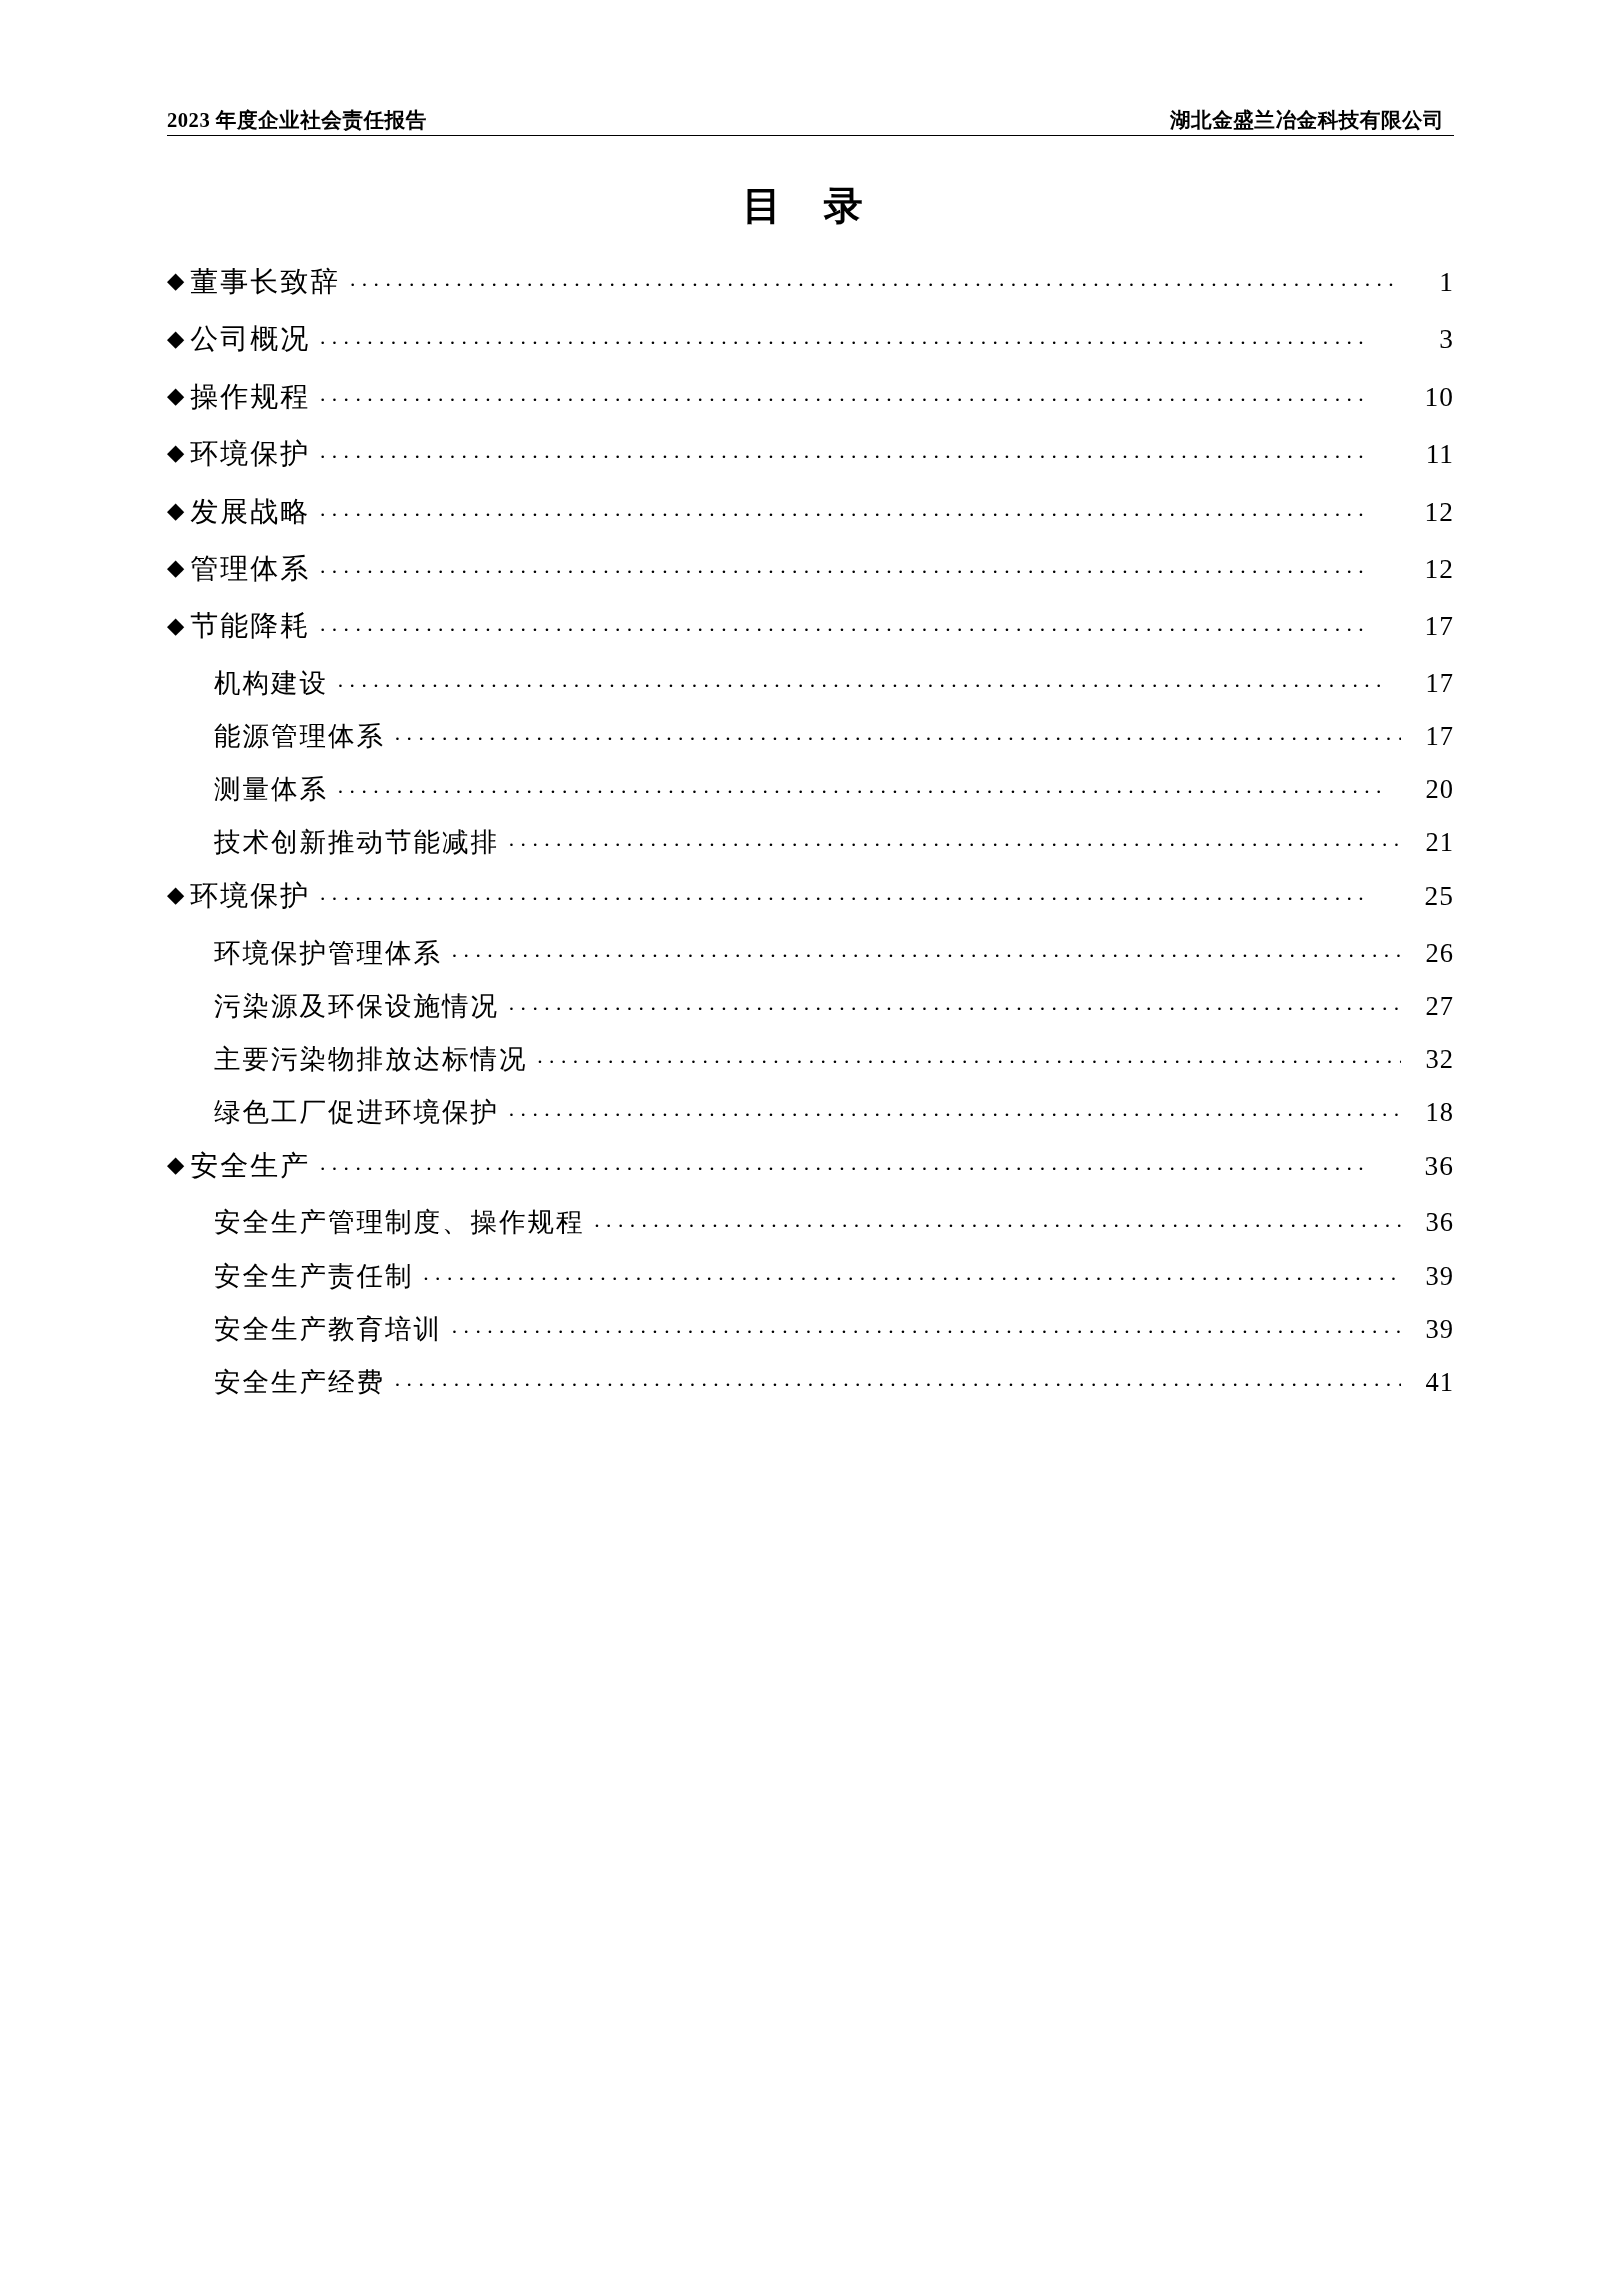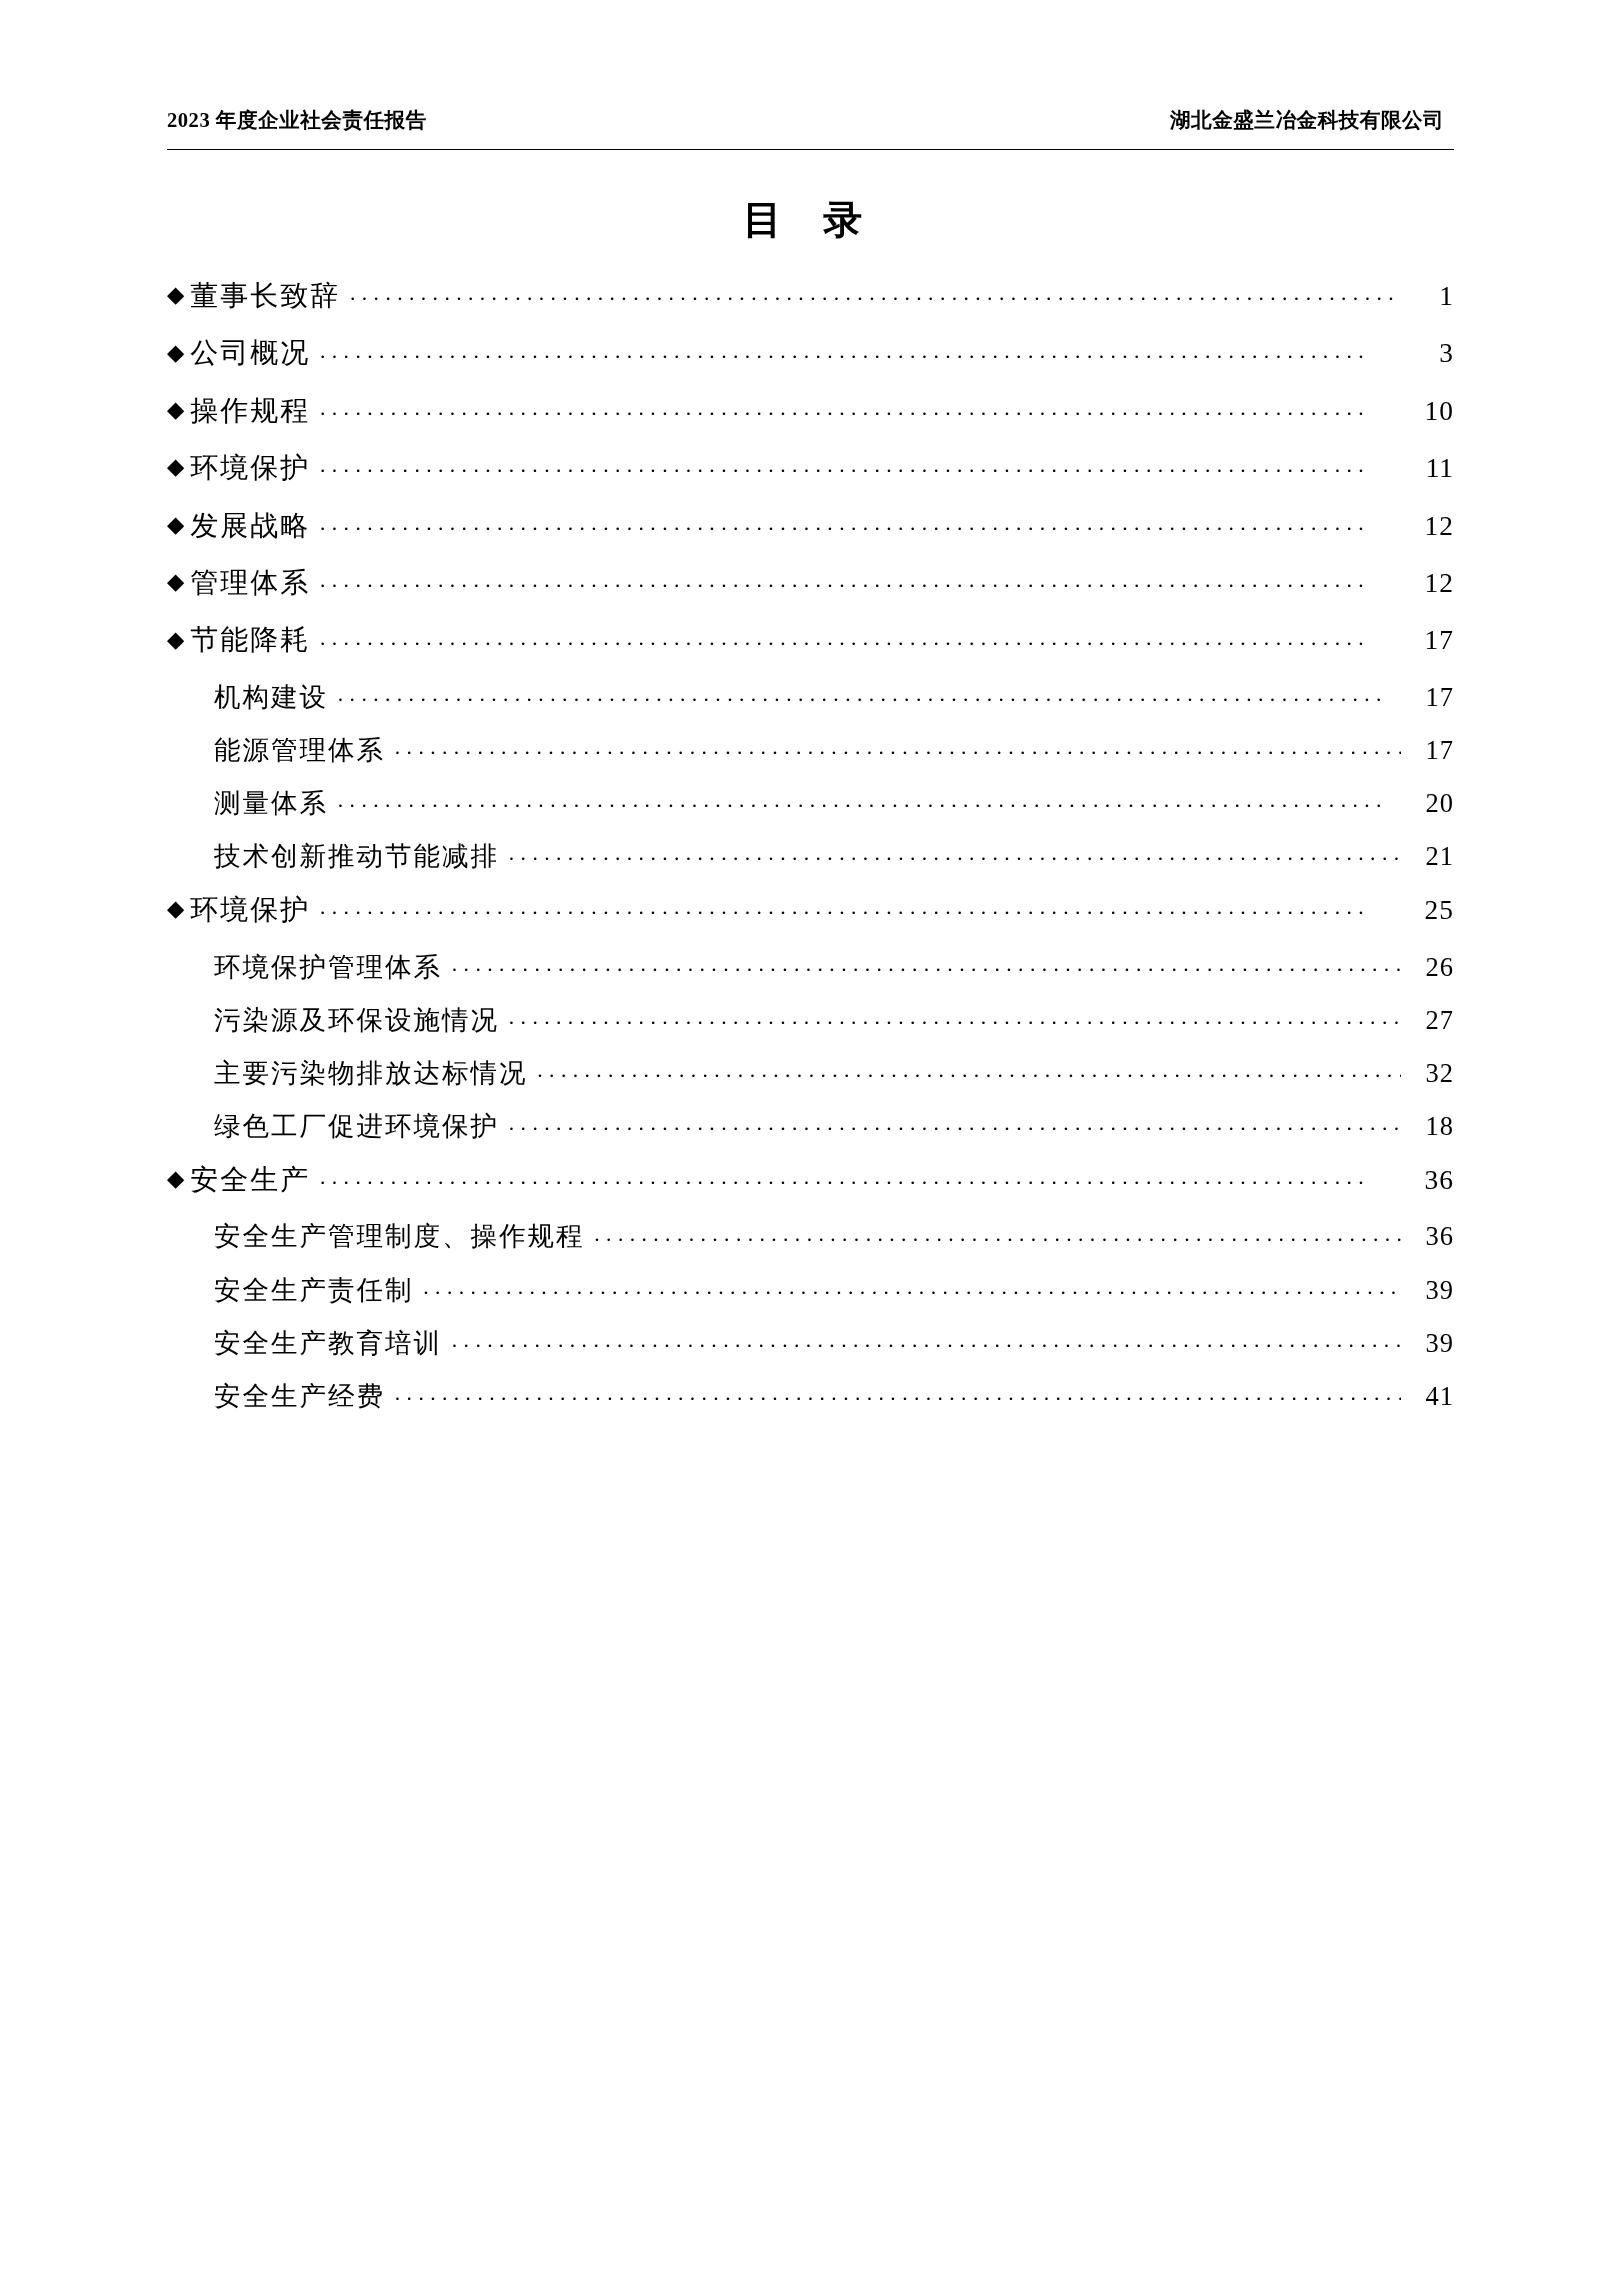--- a/index.html
+++ b/index.html
@@ -22,42 +22,42 @@
     padding: 106px 167px 0 167px;
     position: relative;
   }
   
   .header {
     display: flex;
     justify-content: space-between;
     align-items: flex-end;
     font-size: 20.6px;
     letter-spacing: 0.5px;
-    padding-bottom: 15px;
+    padding-bottom: 1px;
     border-bottom: 1.5px solid #000;
     font-family: "Liberation Serif", "DejaVu Serif", serif;
     font-weight: 600;
   }
   .header .left {
     white-space: nowrap;
   }
   .header .right {
     white-space: nowrap;
     padding-right: 9.8px;
     text-align: center;
   }
   
   .toc-title {
     text-align: center;
     font-size: 39px;
     font-weight: bold;
     letter-spacing: 15.7px;
     margin-top: 43px;
     margin-bottom: 35px;
-    font-family: Liberation Serif, serif;
+    font-family: Liberation Sans, sans-serif;
   }
   
   .toc {
     margin-top: 9.8px;
   }
   .toc-row {
     display: flex;
     align-items: baseline;
     font-size: 28px;
     line-height: 1;

